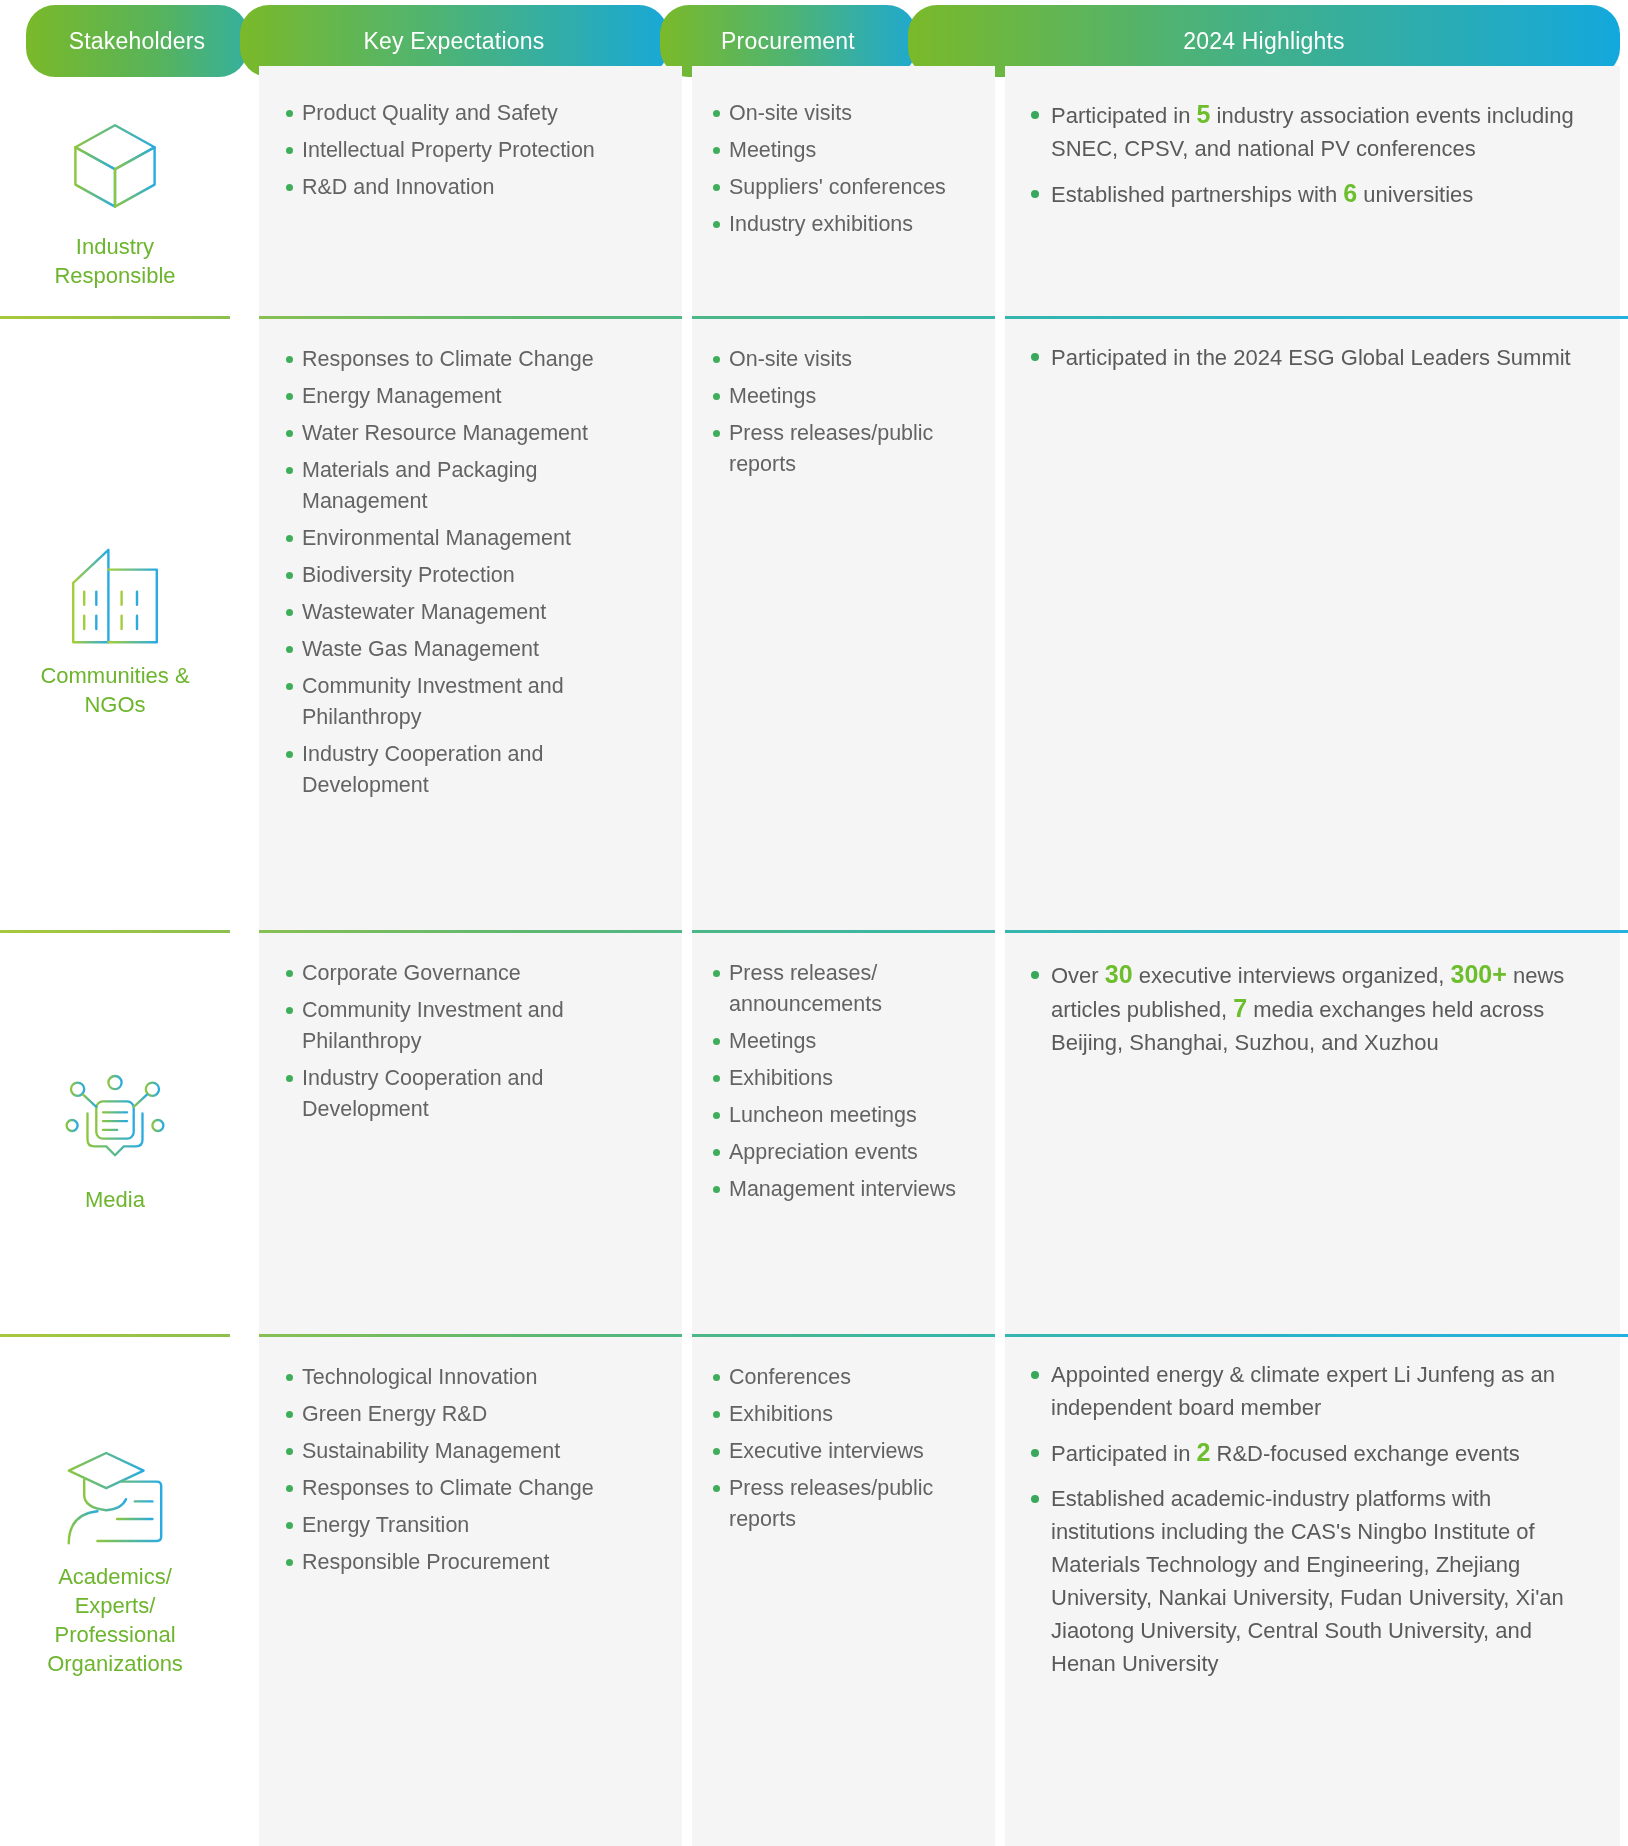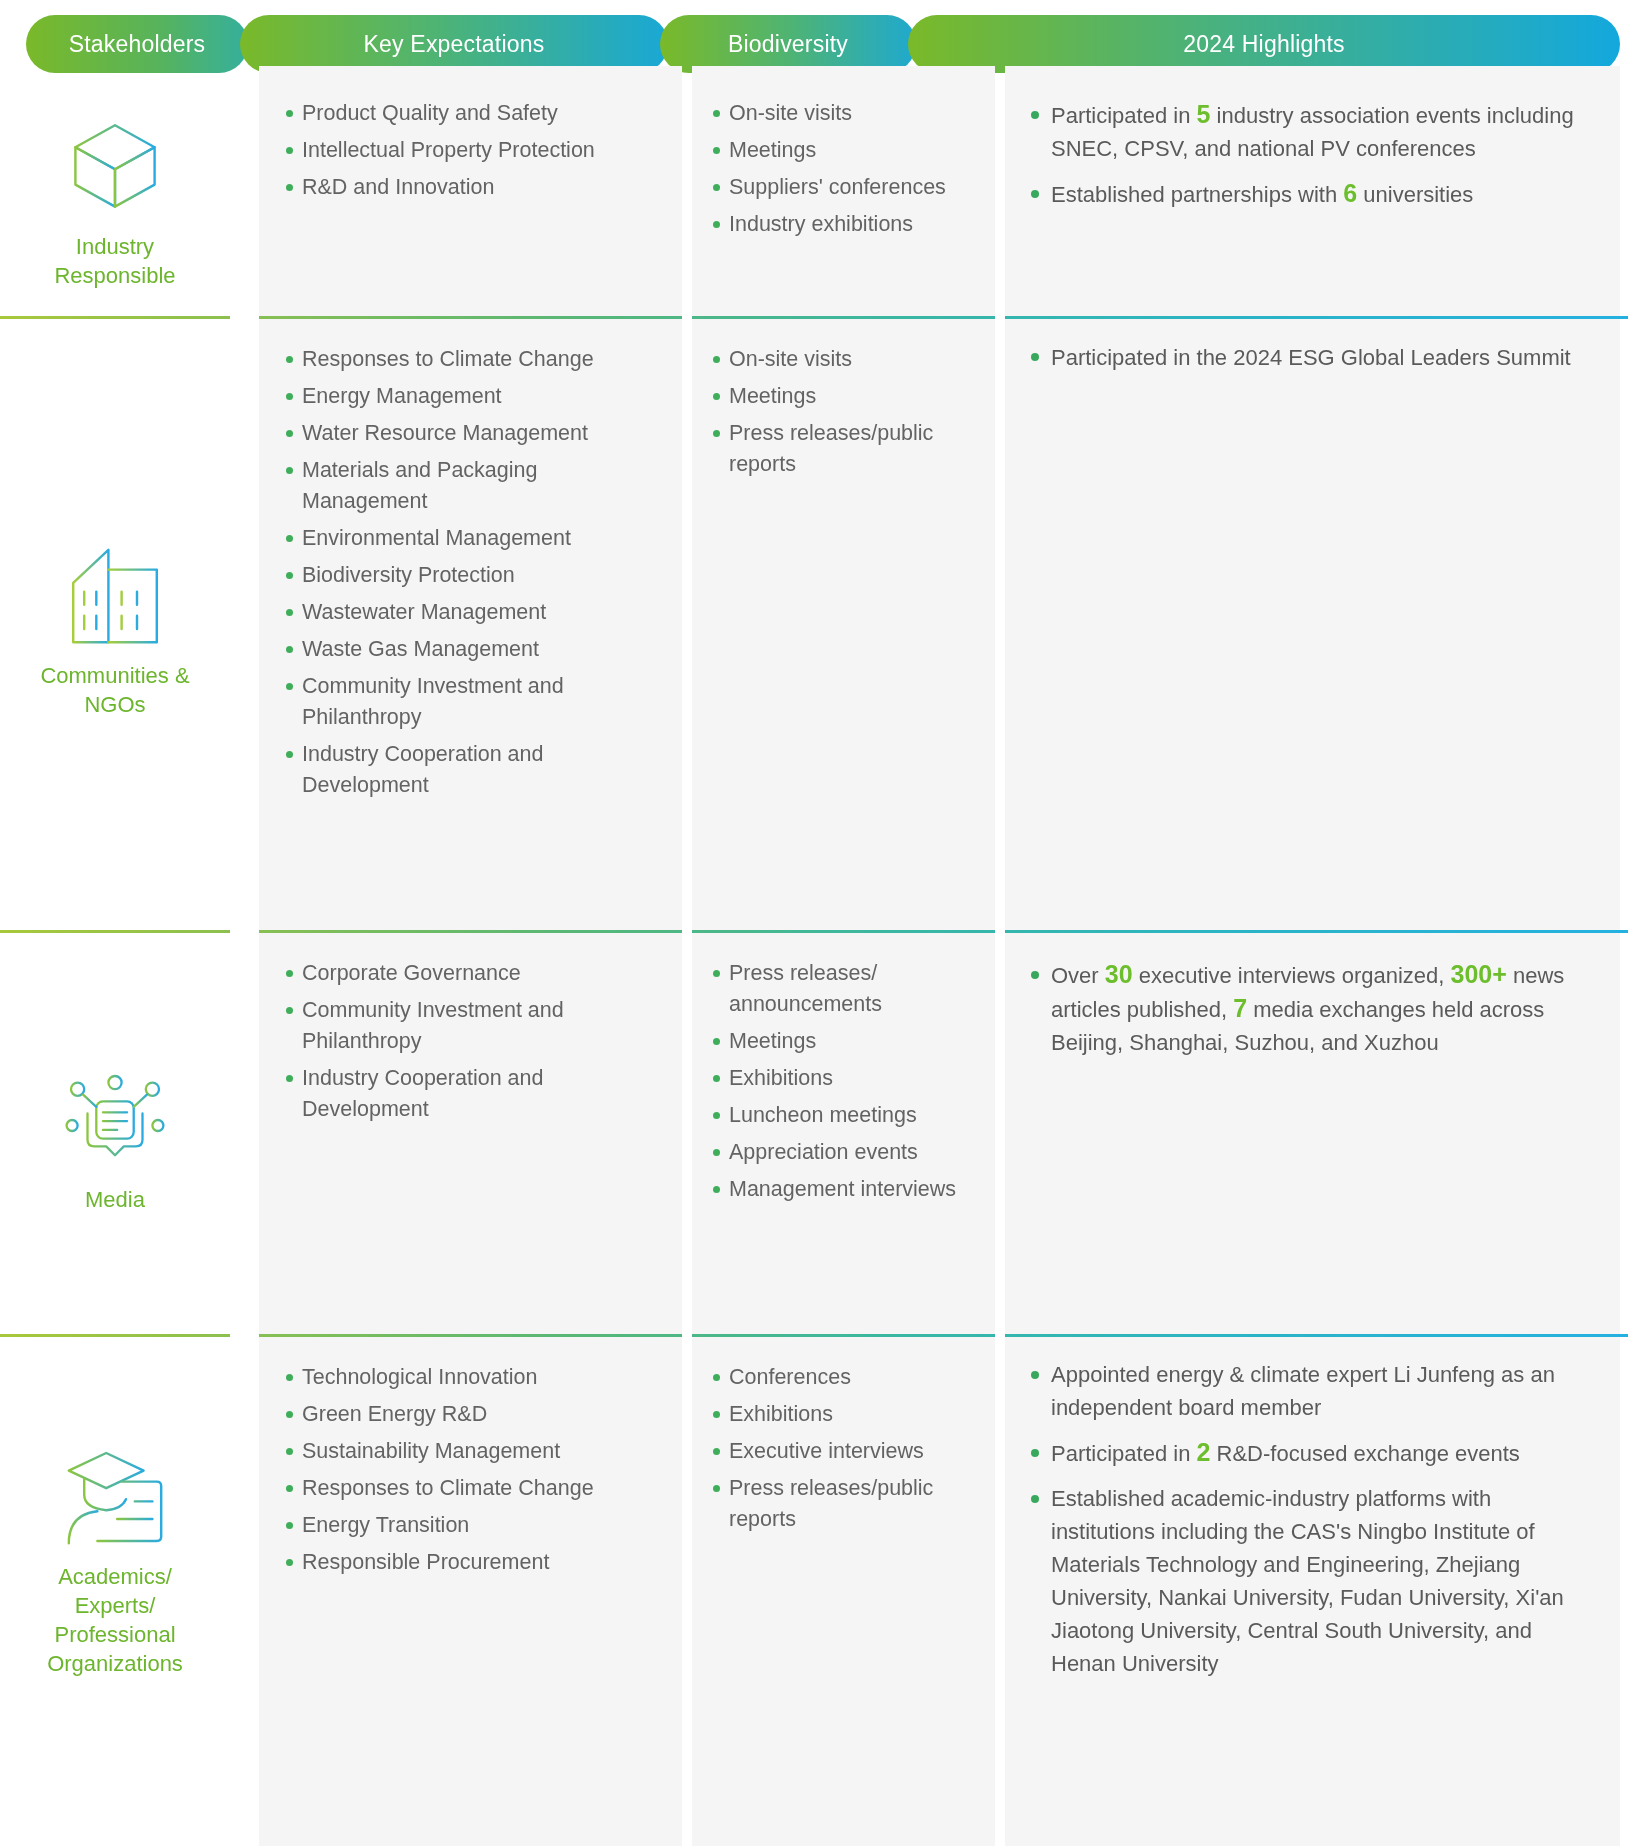--- a/index.html
+++ b/index.html
@@ -25,22 +25,22 @@
   
   .header-row {
     position: absolute;
     left: 0;
     top: 0;
     width: 1628px;
     height: 58px;
   }
   .pill {
     position: absolute;
-    top: 15px;
-    height: 58px;
+    top: 5px;
+    height: 72px;
     border-radius: 29px;
     color: #ffffff;
     font-size: 23px;
     letter-spacing: 0.2px;
     display: flex;
     align-items: center;
     justify-content: center;
     box-sizing: border-box;
   }
   .pill-stakeholders {
@@ -183,21 +183,21 @@
   }
 </style>
 </head>
 <body>
 
 <div class="page">
 
   <div class="header-row">
     <div class="pill pill-stakeholders">Stakeholders</div>
     <div class="pill pill-expectations">Key Expectations</div>
-    <div class="pill pill-engagements">Biodiversity</div>
+    <div class="pill pill-engagements">Procurement</div>
     <div class="pill pill-highlights">2024 Highlights</div>
   </div>
 
   <div class="col-bg c2"></div>
   <div class="col-bg c3"></div>
   <div class="col-bg c4"></div>
 
   <div class="row" style="top:86px;height:230px;">
 
     <div class="stake-cell" style="top:0;height:230px;">

